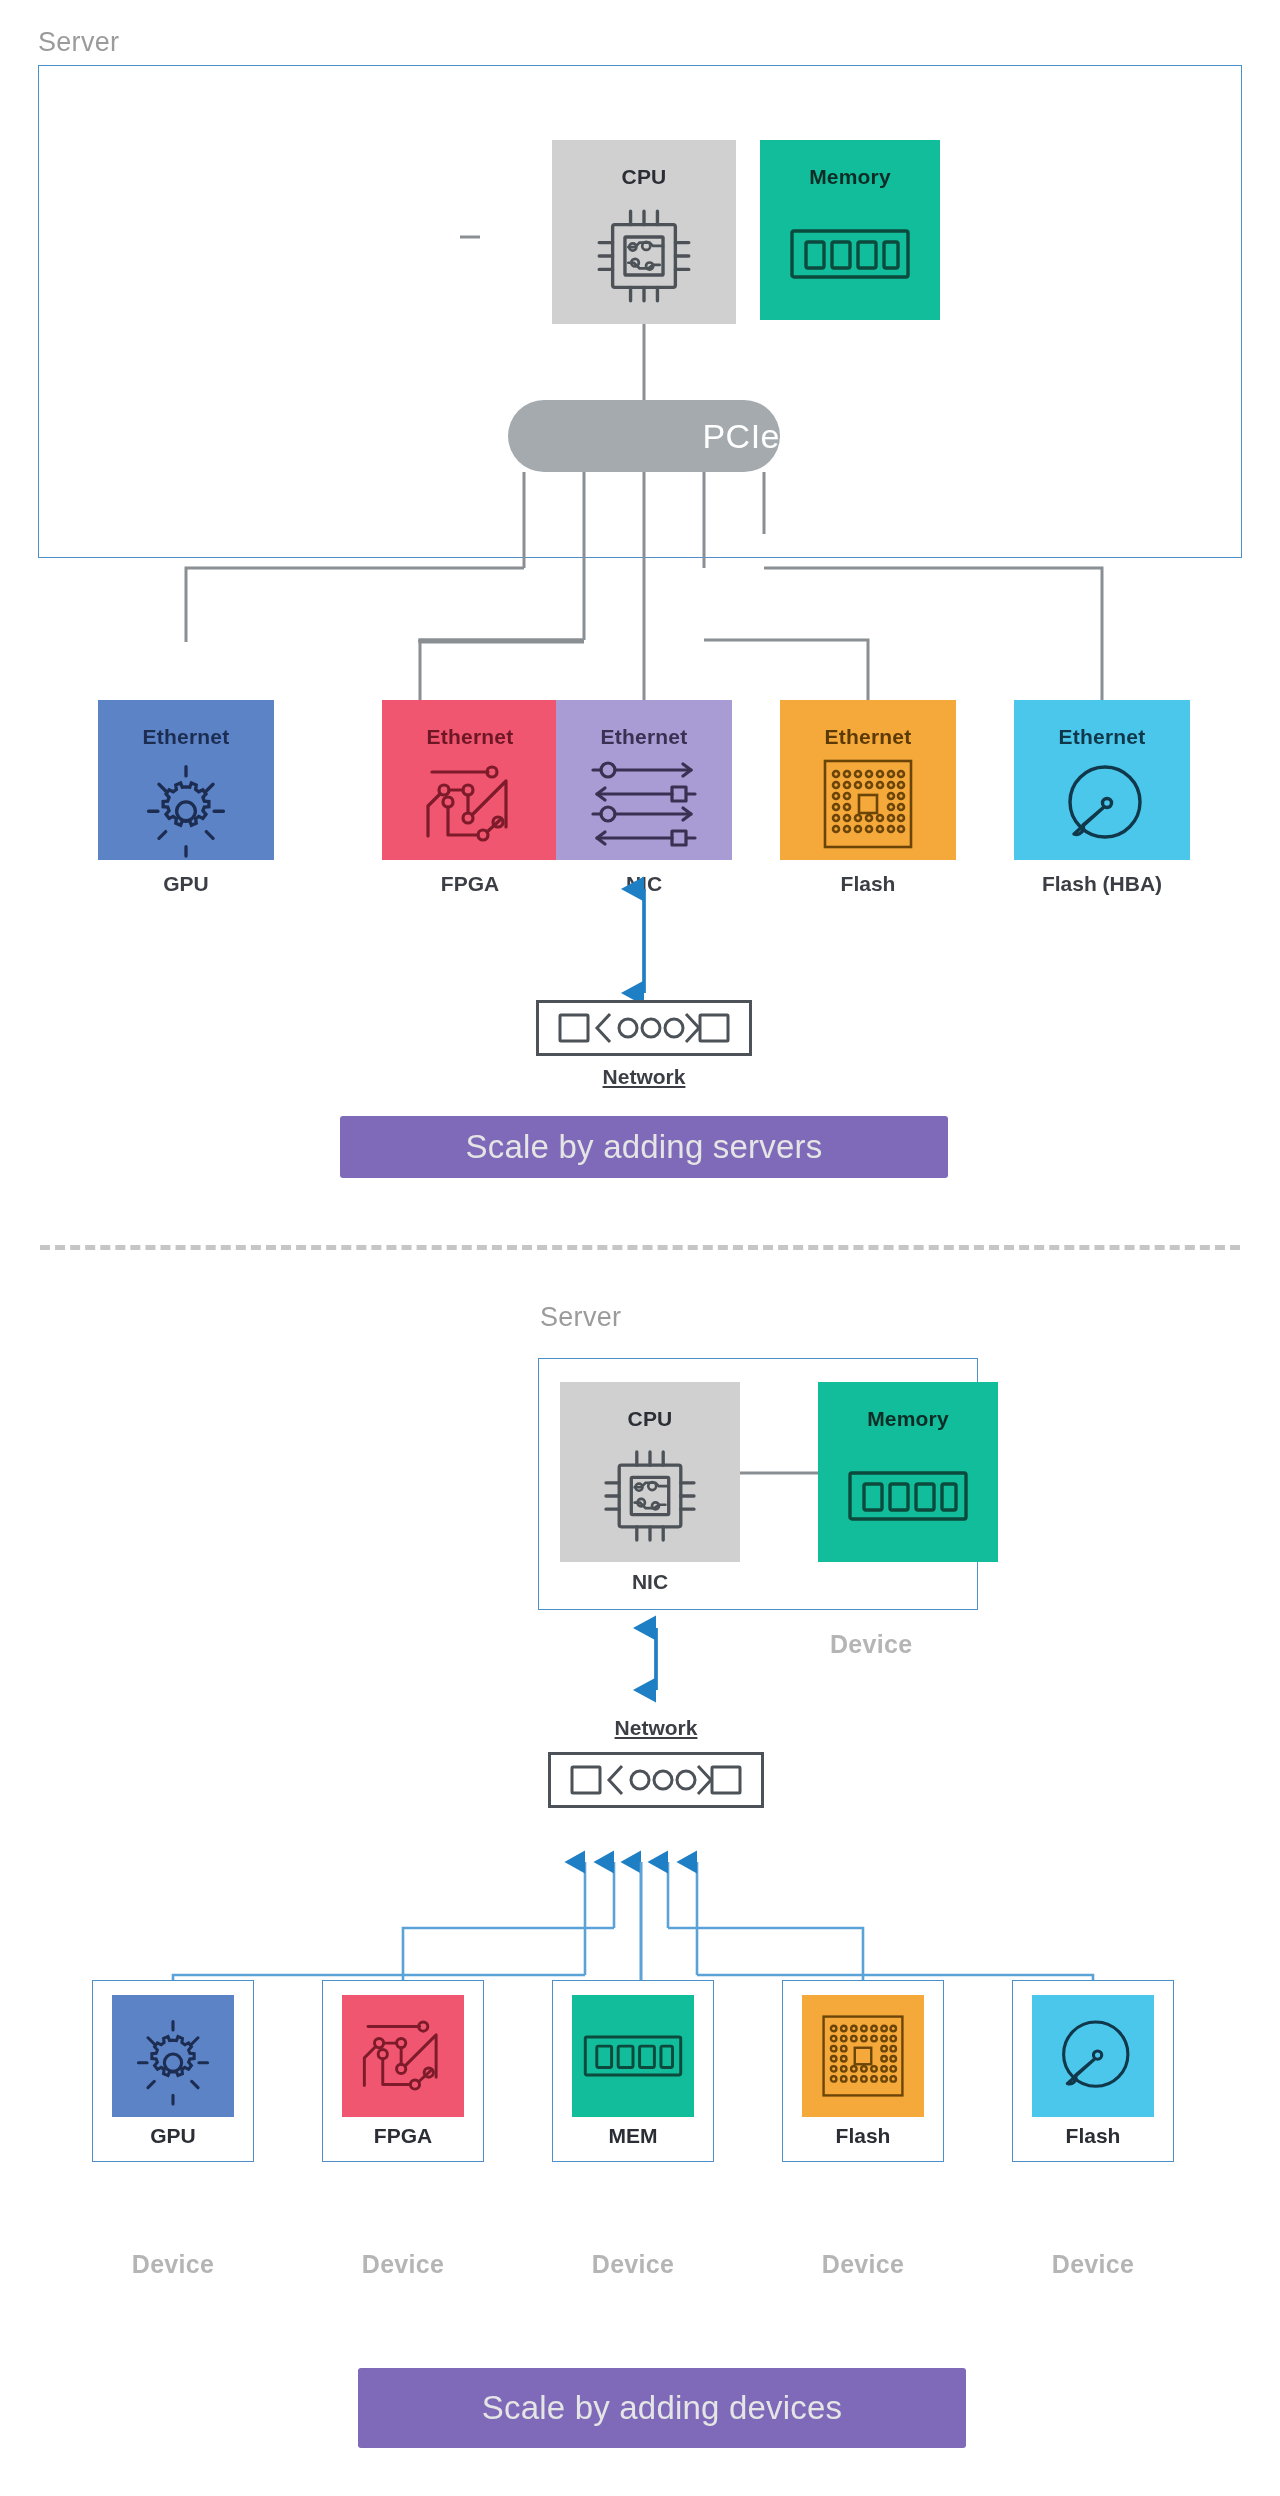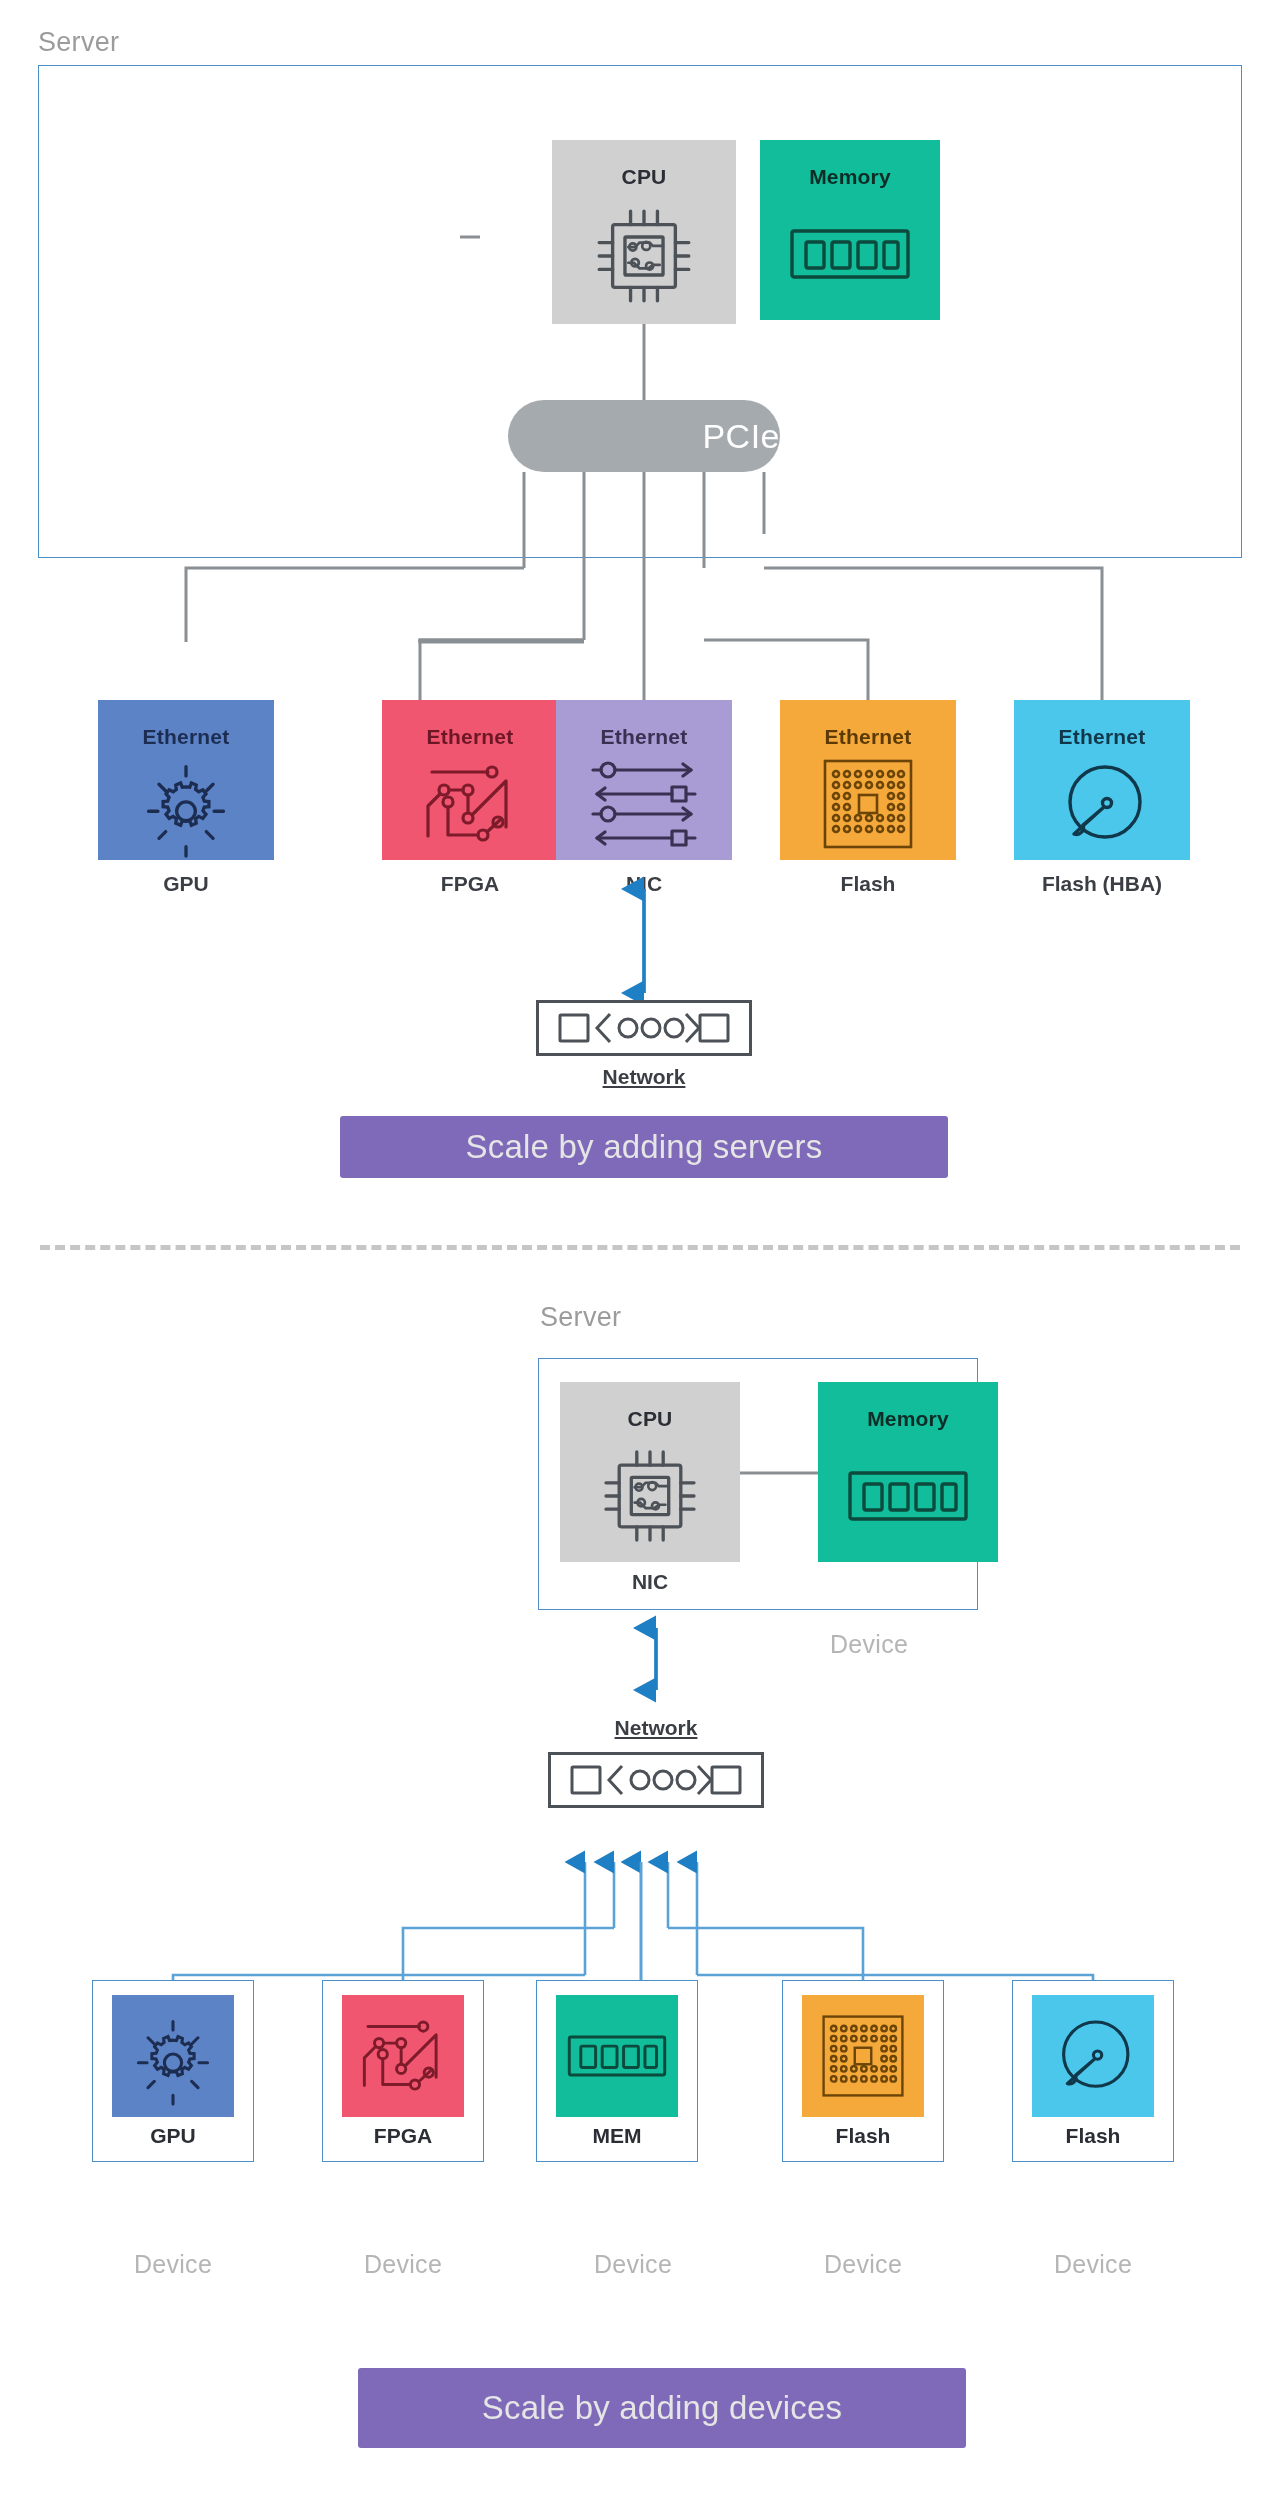--- a/index.html
+++ b/index.html
@@ -7,21 +7,21 @@
     width:1280px;height:2496px;position:relative;overflow:hidden;
     font-family:"Liberation Sans","DejaVu Sans",sans-serif;
     -webkit-font-smoothing:antialiased;
   }
   .abs{position:absolute;}
   
   .server-caption{
     font-size:27px;color:#9b9b9b;letter-spacing:.3px;font-weight:400;
   }
   .device-caption{
-    font-size:25px;color:#b5b5b5;letter-spacing:.3px;text-align:center;font-weight:400;
+    font-size:25px;color:#b5b5b5;letter-spacing:.3px;text-align:center;font-weight:700;
   }
   .group-box{
     border:1.6px solid #4d8fc9;background:transparent;box-sizing:border-box;
   }
   
   .tile{box-sizing:border-box;position:absolute;display:flex;flex-direction:column;align-items:center;}
   .tile-title{
     font-size:21px;font-weight:700;margin-top:26px;letter-spacing:.2px;line-height:1;
   }
   .tile-ico{flex:1;display:flex;align-items:center;justify-content:center;width:100%;}
@@ -406,21 +406,21 @@
       <path d="M28 53 v28 h30"></path>
         <circle cx="63" cy="81" r="5"></circle>
       <path d="M67 78 L80 66"></path>
         <circle cx="78" cy="68" r="5"></circle>
     </svg>
   </div>
   <div class="nm">FPGA</div>
 </div>
 <div class="abs device-caption" style="left: 322px; top: 2250px; width: 162px;">Device</div>
 
-<div class="dev-card" style="left: 536px; top: 1980px; width: 162px; height: 182px;">
+<div class="dev-card" style="left: 552px; top: 1980px; width: 162px; height: 182px;">
   <div class="sq" style="width:122px;height:122px;background:#12bd9b;display:flex;align-items:center;justify-content:center;">
     <svg width="102" height="52" viewBox="0 0 124 62" stroke="#0b4a3c" stroke-width="3.6" fill="none">
       <rect x="4" y="8" width="116" height="46" rx="2"></rect>
       <rect x="18" y="19" width="18" height="26" rx="2"></rect>
       <rect x="44" y="19" width="18" height="26" rx="2"></rect>
       <rect x="70" y="19" width="18" height="26" rx="2"></rect>
       <rect x="96" y="19" width="14" height="26" rx="2"></rect>
     </svg>
   </div>
   <div class="nm">MEM</div>

